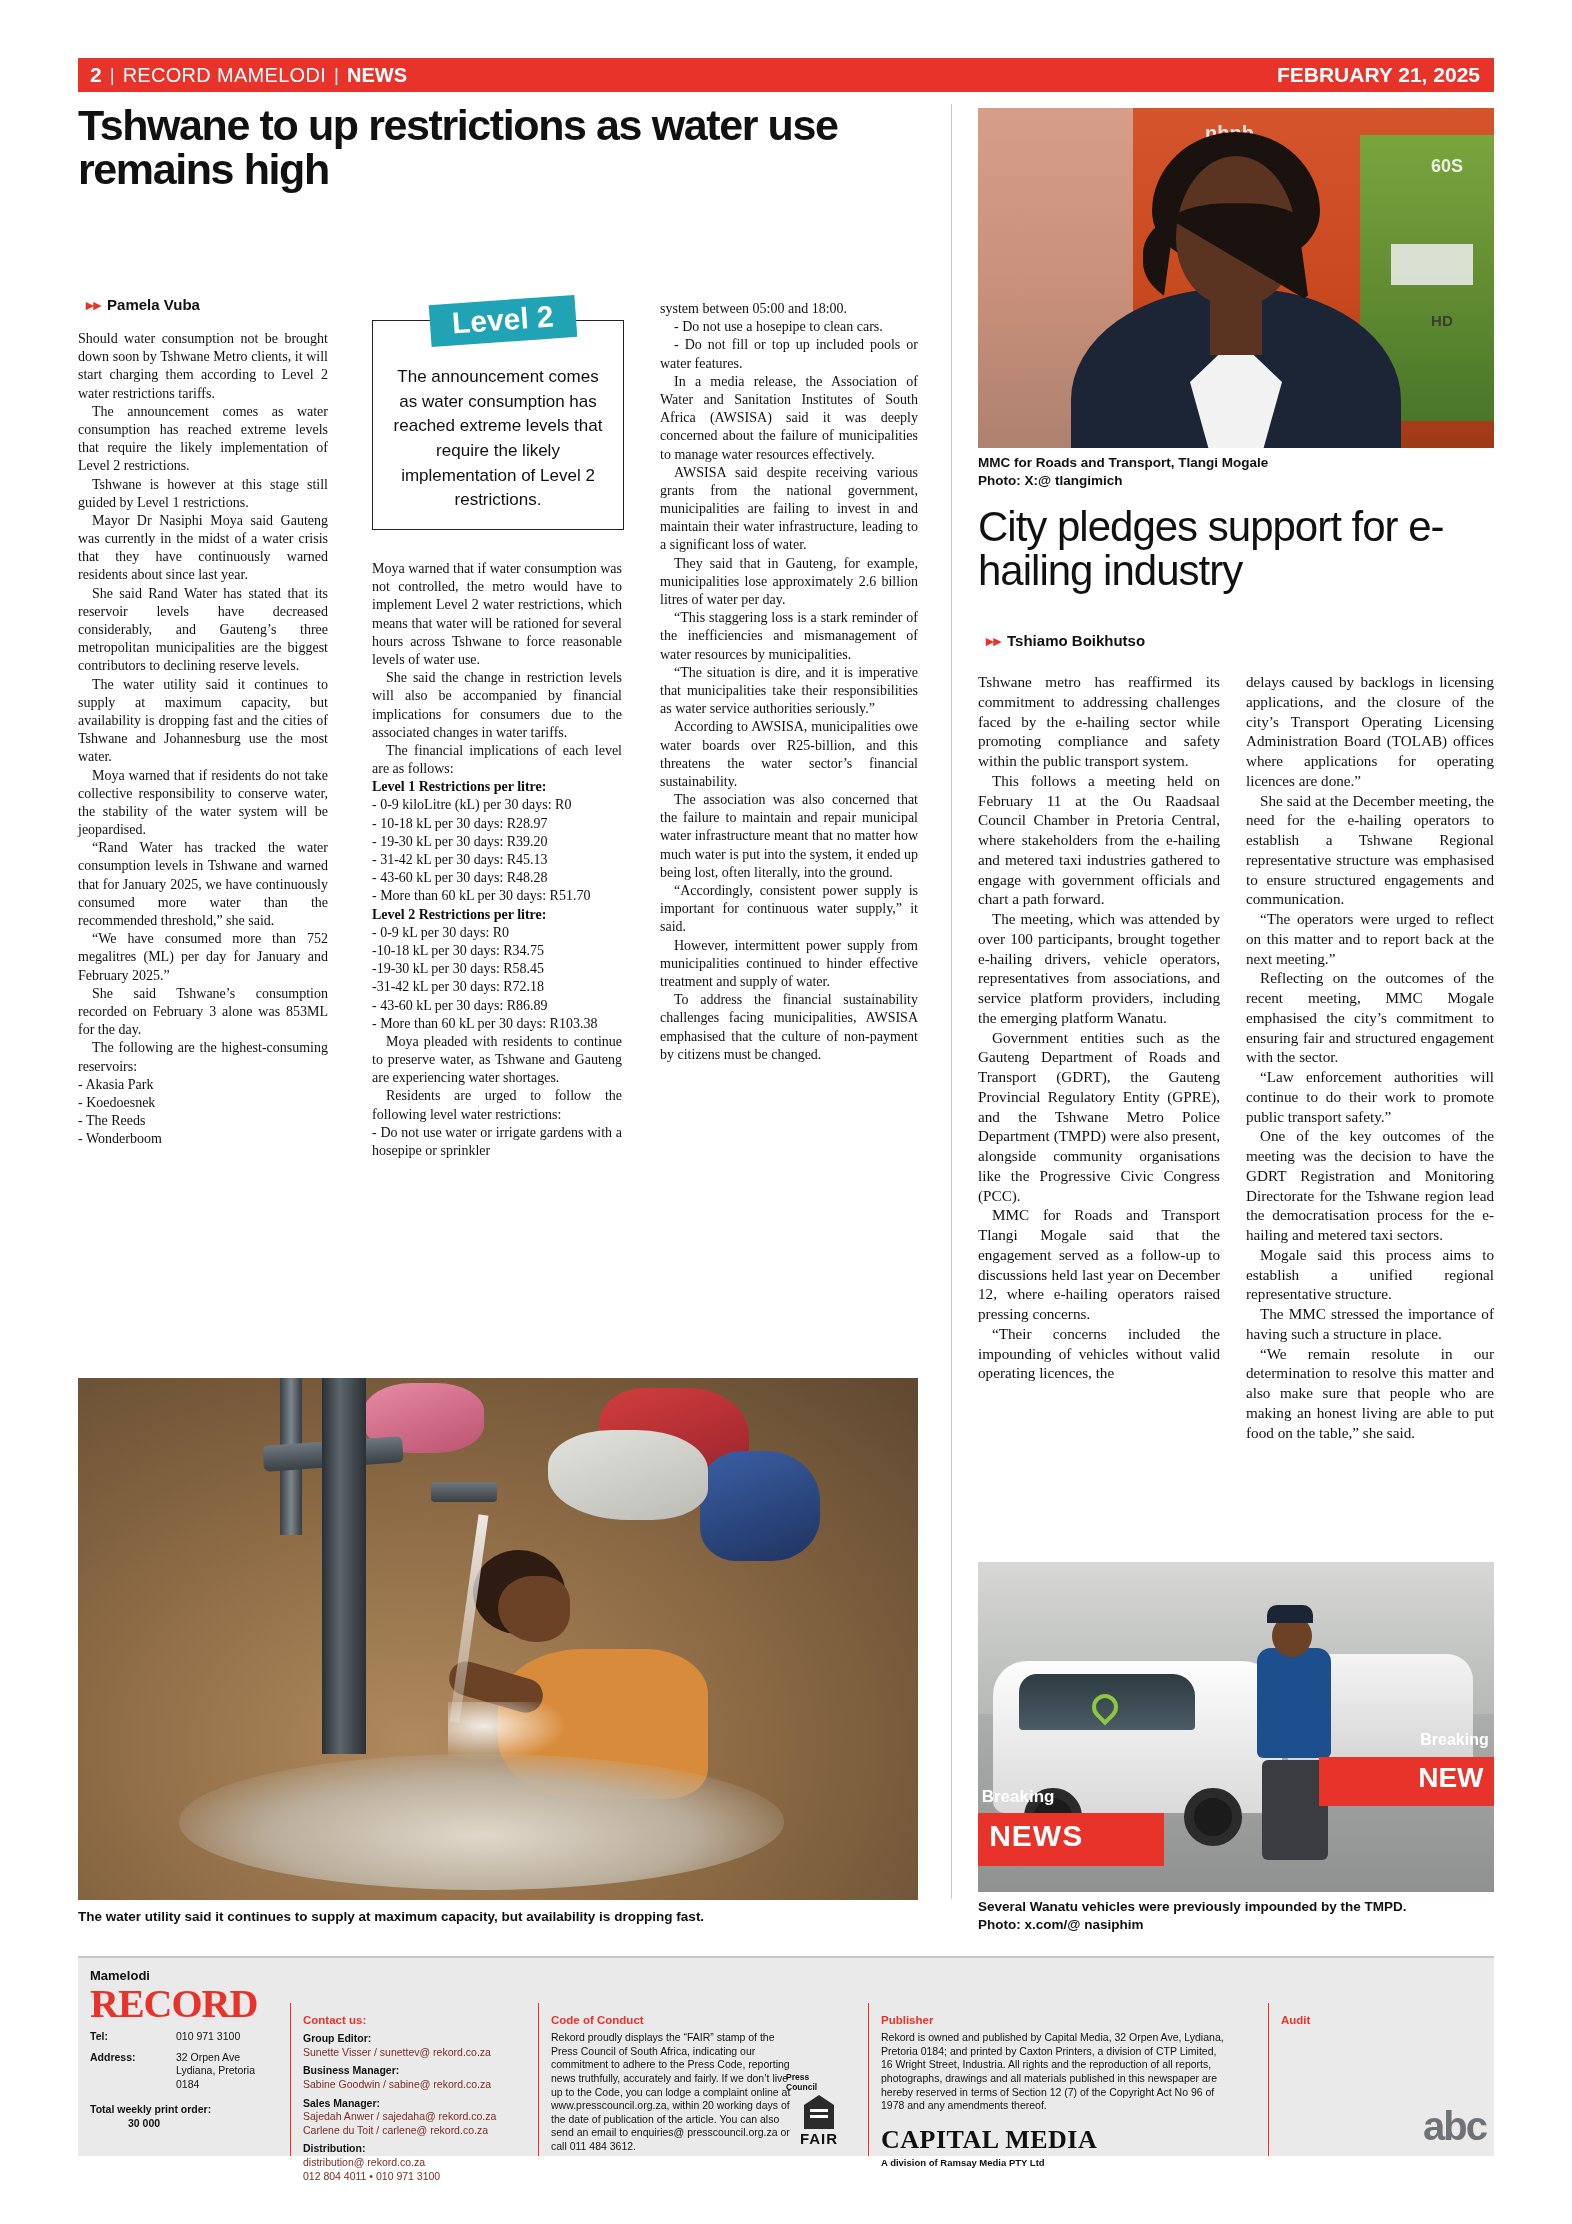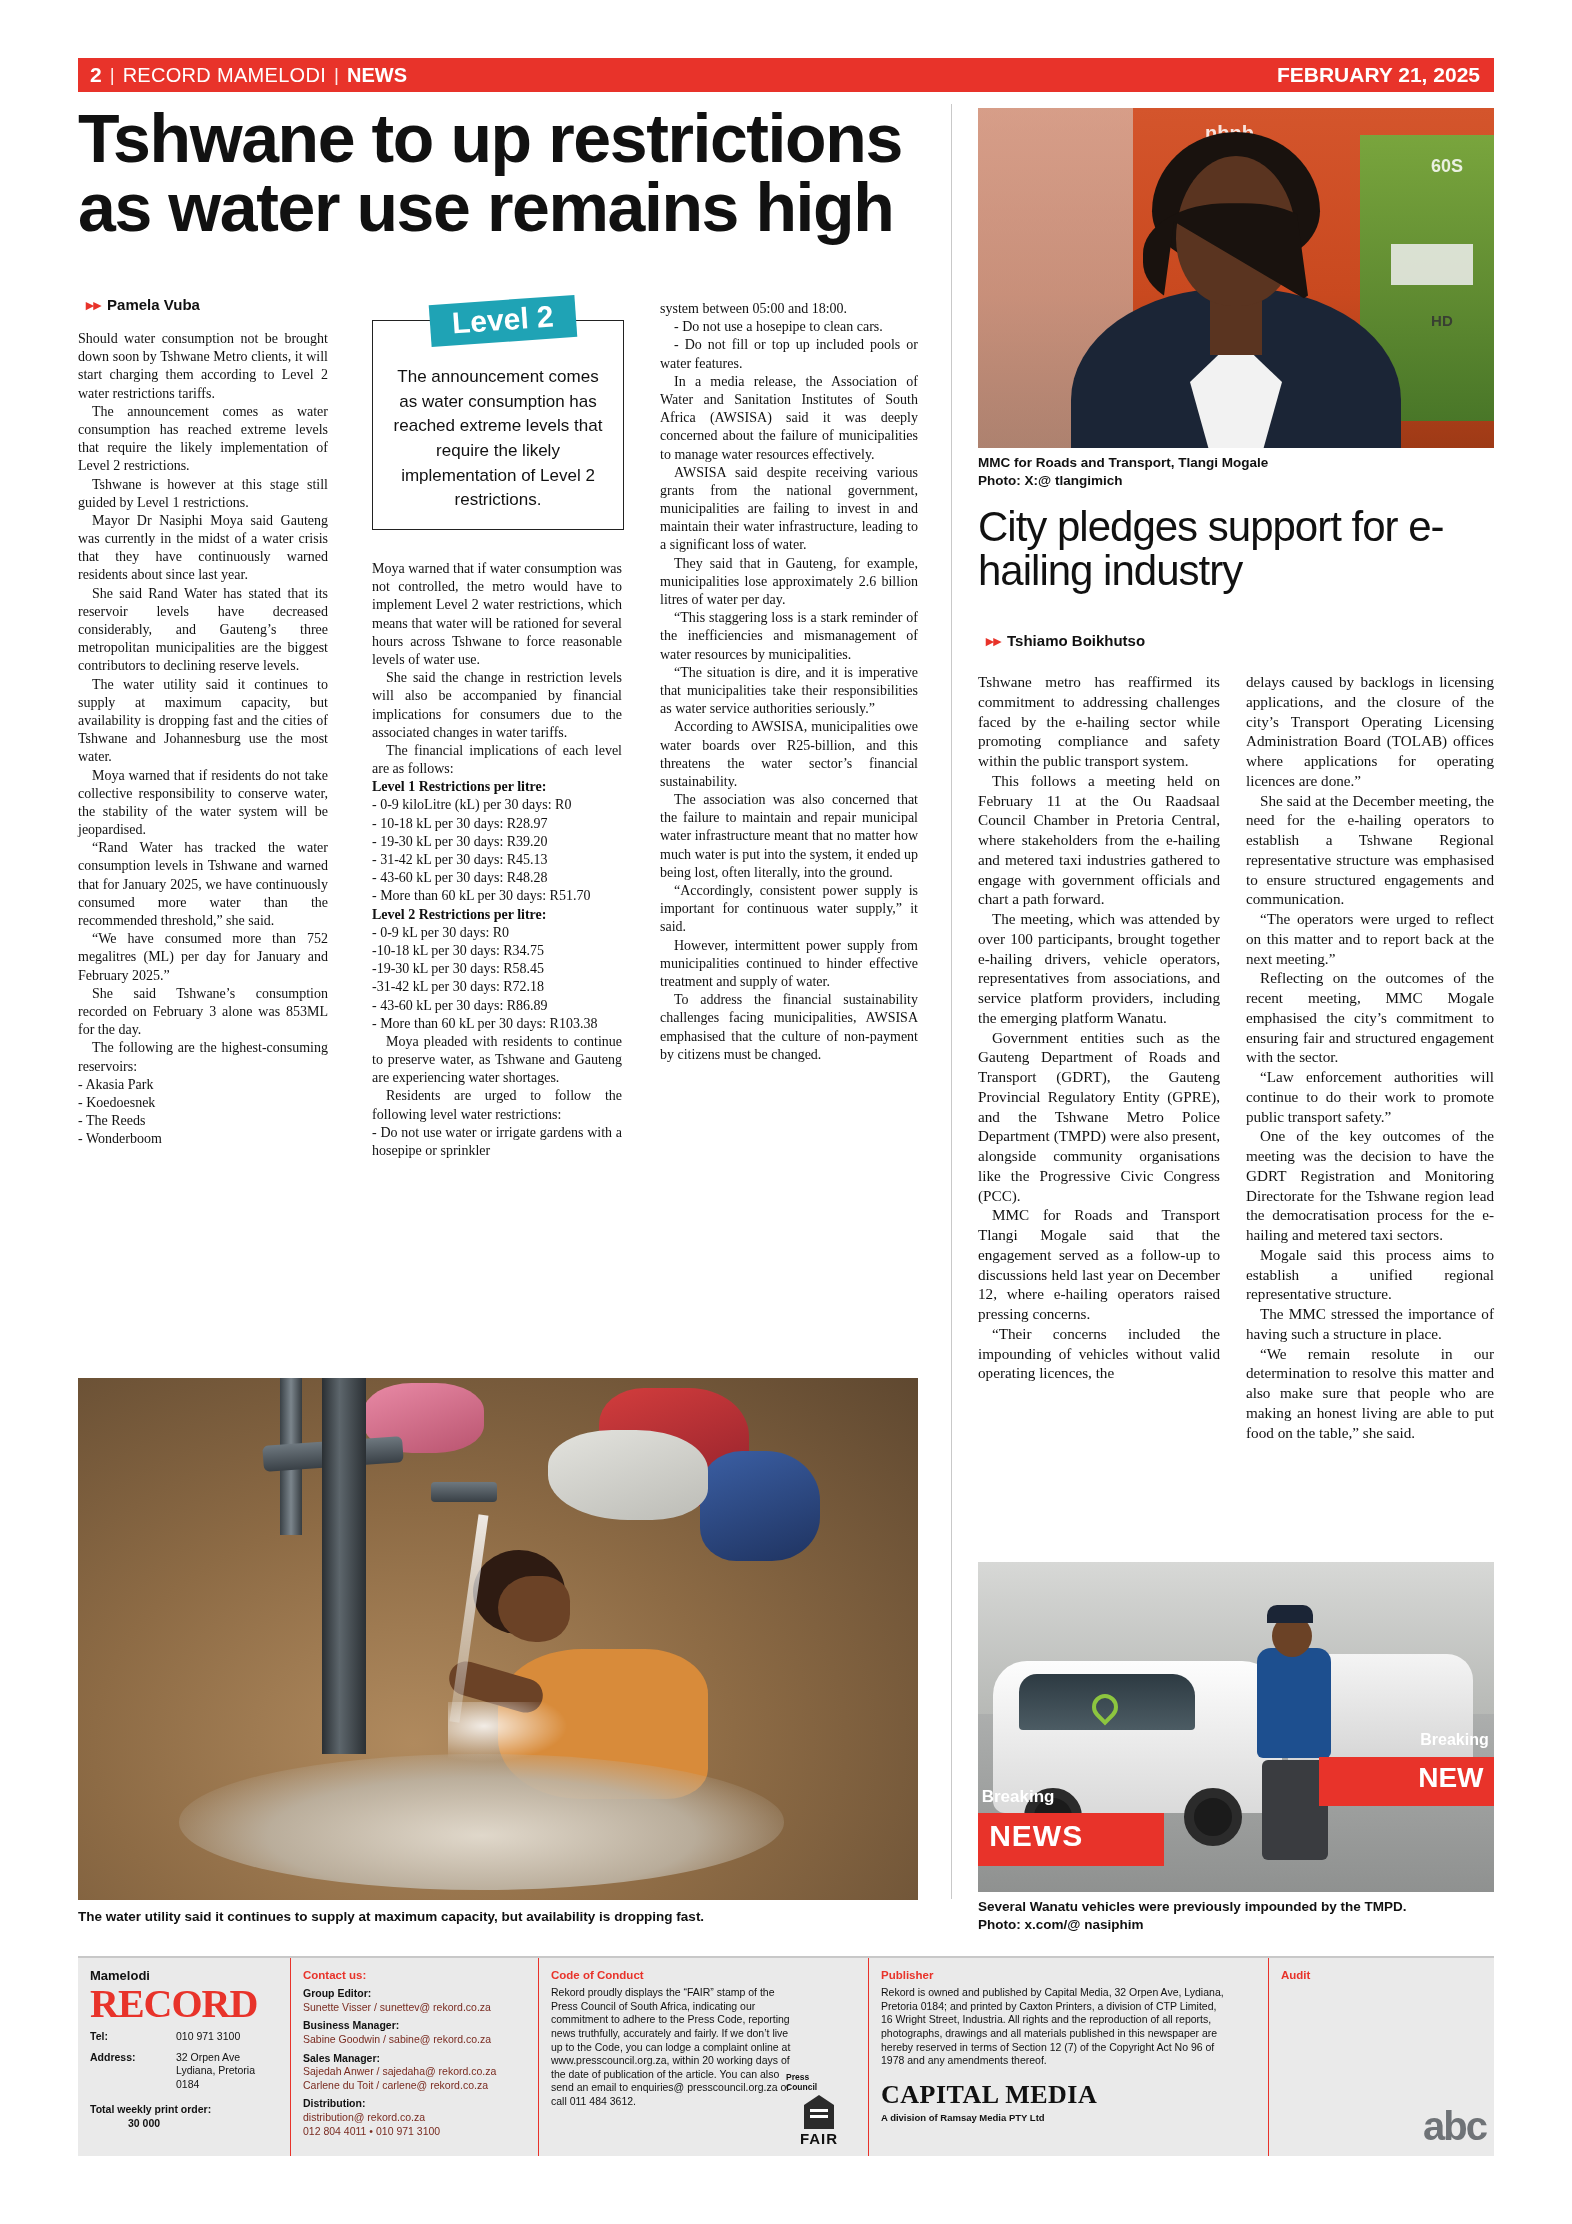--- a/index.html
+++ b/index.html
@@ -46,21 +46,21 @@
     font-size: 21px;
   }
 
   
   .headline {
     position: absolute;
     left: 78px; top: 104px;
     width: 880px;
     font-family: "Liberation Sans", sans-serif;
     font-weight: bold;
-    font-size: 68px;
+    font-size: 43px;
     line-height: 1.02;
     letter-spacing: -1.4px;
     color: #111;
   }
 
   .byline {
     font-family: "Liberation Sans", sans-serif;
     font-weight: bold;
     font-size: 15px;
     color: #111;
@@ -191,21 +191,21 @@
     width: 1416px; height: 200px;
     background: #eaeaea;
     border-top: 2px solid #c8c8c8;
     display: flex;
     font-family: "Liberation Sans", sans-serif;
     font-size: 10.5px;
     line-height: 1.3;
     color: #111;
   }
   .fcol { padding: 10px 12px; position: relative; }
-  .fcol + .fcol { border-left: 1.5px solid #e8332a; }
+  .fcol + .fcol { border-left: 1.5px solid #e8332a; margin-top: 45px; }
   .f1 { width: 212px; }
   .f2 { width: 248px; }
   .f3 { width: 330px; }
   .f4 { width: 400px; }
   .f5 { width: 226px; }
   .fcol b { font-weight: bold; }
   .mast-small {
     font-family: "Liberation Sans", sans-serif;
     font-weight: bold;
     font-size: 13px;

